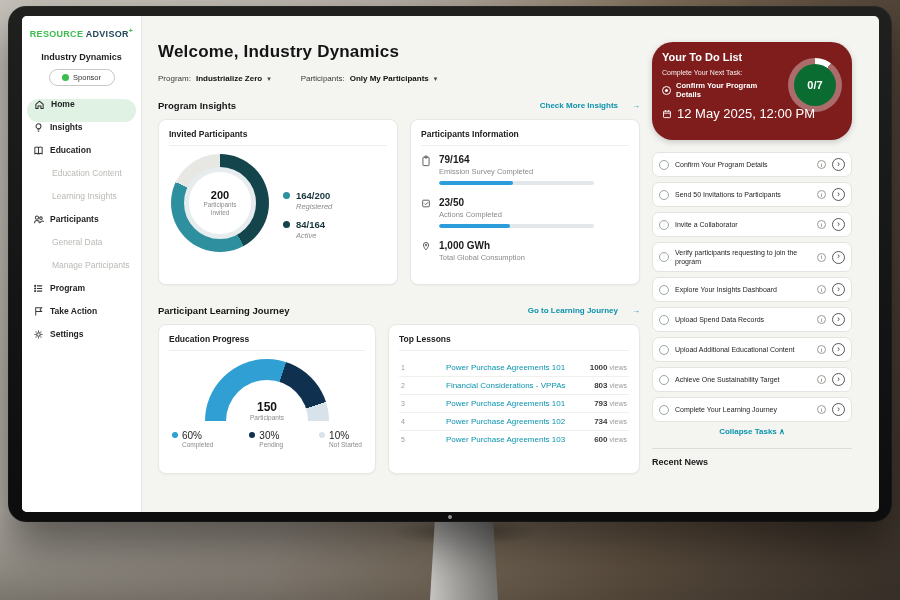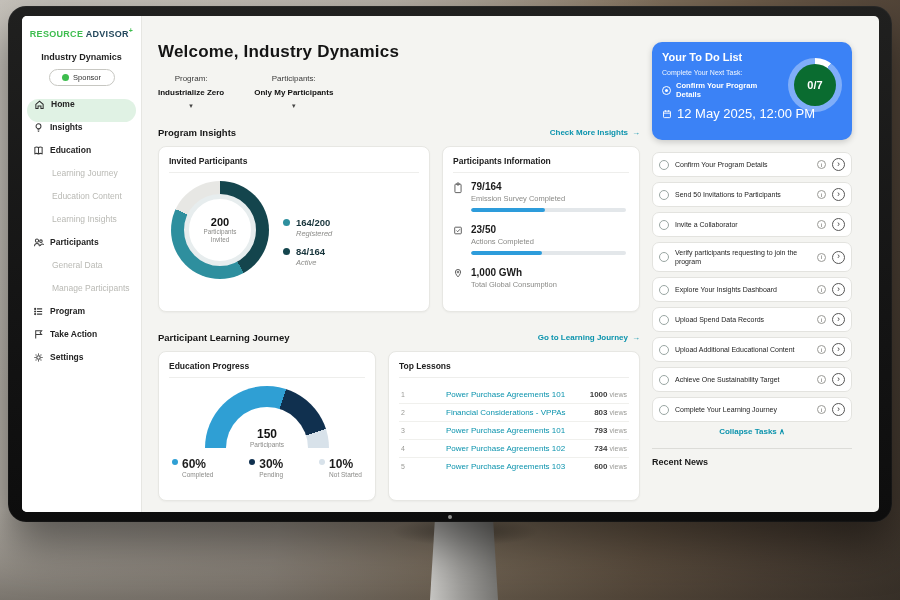--- a/index.html
+++ b/index.html
@@ -44,33 +44,33 @@
   .nav-item { display:flex; align-items:flex-start; gap:6px; height:23px; padding:0 11px;
     font-size:8.5px; font-weight:bold; color:#242424; cursor:default; }
   .nav-item svg { flex:0 0 auto; }
   .nav-item.active { background:#e0f2e4; border-radius:13px; margin:0 5px; padding:0 7px; }
   .nav-item.sub { padding-left:30px; color:#b9b9b4; font-weight:normal; }
 
   
   .main { position:absolute; left:120px; top:0; width:510px; height:100%; padding:26px 12px 0 16px; }
   .welcome { font-size:17px; font-weight:bold; color:#141414; letter-spacing:.2px; }
   .filters { display:flex; gap:30px; align-items:center; margin-top:12px; }
-  .filter { display:flex; gap:5px; align-items:center; font-size:8px; color:#3a3a3a;flex-direction:column; }
+  .filter { display:flex; gap:5px; align-items:center; font-size:8px; color:#3a3a3a; }
   .filter .val { font-weight:bold; color:#101010; }
   .caret { font-size:7px; color:#444; }
   .section-head { display:flex; justify-content:space-between; align-items:center; margin-top:17px; }
   .section-head.second { margin-top:20px; }
   .section-title { font-size:9.5px; font-weight:bold; color:#161616; }
-  .section-link { display:flex; gap:4px; align-items:center; font-size:8px; font-weight:bold; color:#0b93ad; cursor:pointer; }
+  .section-link { display:flex; gap:14px; align-items:center; font-size:8px; font-weight:bold; color:#0b93ad; cursor:pointer; }
   .cards { display:flex; gap:12px; margin-top:8px; }
   .card { background:#fff; border:1px solid #e7e7e3; border-radius:8px; padding:9px 10px;
     box-shadow:0 1px 2px rgba(0,0,0,.04); }
   .card-title { font-size:8.5px; font-weight:bold; color:#202020; padding-bottom:6px;
     border-bottom:1px solid #eeeeec; margin-bottom:8px; }
-  .card-invited { width:272px; height:166px; }
+  .card-invited { width:240px; height:166px; }
   .card-info { flex:1; height:166px; }
   .card-edu { width:218px; height:150px; }
   .card-lessons { flex:1; height:150px; }
 
   .invited-body { display:flex; align-items:center; gap:14px; padding-left:2px; }
   .donut { position:relative; width:98px; height:98px; border-radius:50%; }
   .donut-hole { position:absolute; inset:13px; background:#fff; border:5px solid #e7edee;
     border-radius:50%; display:flex; flex-direction:column; align-items:center; justify-content:center; text-align:center; }
   .donut-val { font-size:11px; font-weight:bold; color:#121212; }
   .donut-cap { font-size:6.3px; color:#8b8b88; line-height:1.3; width:44px; }
@@ -90,33 +90,33 @@
   .gauge-wrap { display:flex; flex-direction:column; align-items:center; }
   .gauge { position:relative; width:124px; height:62px; overflow:hidden; }
   .gauge-arc { position:absolute; left:0; top:0; width:124px; height:124px; border-radius:50%; }
   .gauge-hole { position:absolute; left:21px; top:21px; width:82px; height:82px; background:#fff; border-radius:50%; }
   .gauge-center { position:absolute; left:0; right:0; bottom:0; text-align:center; }
   .gauge-val { font-size:12px; font-weight:bold; color:#131313; }
   .gauge-cap { font-size:6.5px; color:#8b8b88; }
   .edu-legend { display:flex; justify-content:space-between; margin-top:9px; padding:0 3px; }
   .eleg { display:flex; gap:4px; }
   .eleg-dot { width:6px; height:6px; border-radius:50%; margin-top:2px; }
-  .eleg-val { font-size:12px; font-weight:bold; color:#1d1d1d; }
+  .eleg-val { font-size:10px; font-weight:normal; color:#1d1d1d; }
   .eleg-lab { font-size:6.5px; color:#8b8b88; }
 
   .lesson-row { display:flex; align-items:center; gap:8px; padding:4px 2px; border-bottom:1px solid #f0f0ed; }
   .lesson-row:last-child { border-bottom:none; }
   .lesson-rank { font-size:7px; color:#9a9a96; width:8px; }
   .lesson-title { font-size:8px; color:#0b93ad; flex:1; cursor:pointer;padding-left:29px; }
   .lesson-views { margin-left:auto; font-size:8px; font-weight:bold; color:#3c3c3c; white-space:nowrap; }
   .lesson-views .unit { color:#9a9a96; font-weight:normal; font-size:7px; margin-left:2px; }
 
   
   .rightpanel { position:absolute; left:630px; top:0; width:200px; height:100%; padding-top:26px; }
-  .todo-hero { position:relative; width:200px; height:98px; background:#3b82f6; border-radius:10px;
+  .todo-hero { position:relative; width:200px; height:98px; background:#7f1d1d; border-radius:21px;
     padding:9px 10px; color:#fff; box-shadow:0 2px 6px rgba(0,0,0,.18); }
   .todo-title { font-size:11px; font-weight:bold; }
   .todo-sub { font-size:7px; margin-top:6px; opacity:.92; }
   .todo-next { display:flex; gap:5px; align-items:center; margin-top:5px; font-size:7.6px; font-weight:bold; padding-right:58px; }
   .bullseye { width:9px; height:9px; border:1.5px solid #fff; border-radius:50%; position:relative; flex:0 0 auto; }
   .bullseye::after { content:""; position:absolute; left:50%; top:50%; width:3px; height:3px;
     margin:-1.5px 0 0 -1.5px; background:#fff; border-radius:50%; }
   .todo-due { display:flex; gap:5px; align-items:center; margin-top:7px; font-size:13px; }
   .todo-ring { position:absolute; right:10px; top:16px; width:54px; height:54px; border-radius:50%;
     display:flex; align-items:center; justify-content:center; }
@@ -174,23 +174,20 @@
           <span>Insights</span>
         </div>
         <div class="nav-item">
           <svg width="11" height="11" viewBox="0 0 13 13" fill="none" stroke="#3a3a3a" stroke-width="1.2">
               <path d="M2.2 2.8c1.5-.7 3-.7 4.3.2 1.3-.9 2.8-.9 4.3-.2v7.6c-1.5-.7-3-.7-4.3.2-1.3-.9-2.8-.9-4.3-.2z"></path>
               <path d="M6.5 3v7.6"></path>
             </svg>
           <span>Education</span>
         </div>
         <div class="nav-item sub">
-          <span>Learning Journey</span>
-        </div>
-        <div class="nav-item sub">
           <span>Education Content</span>
         </div>
         <div class="nav-item sub">
           <span>Learning Insights</span>
         </div>
         <div class="nav-item">
           <svg width="11" height="11" viewBox="0 0 13 13" fill="none" stroke="#3a3a3a" stroke-width="1.2">
               <circle cx="4.7" cy="4.4" r="1.9"></circle>
               <path d="M1.8 10.8c0-1.9 1.3-3.1 2.9-3.1s2.9 1.2 2.9 3.1"></path>
               <circle cx="9.4" cy="4.9" r="1.5"></circle>

